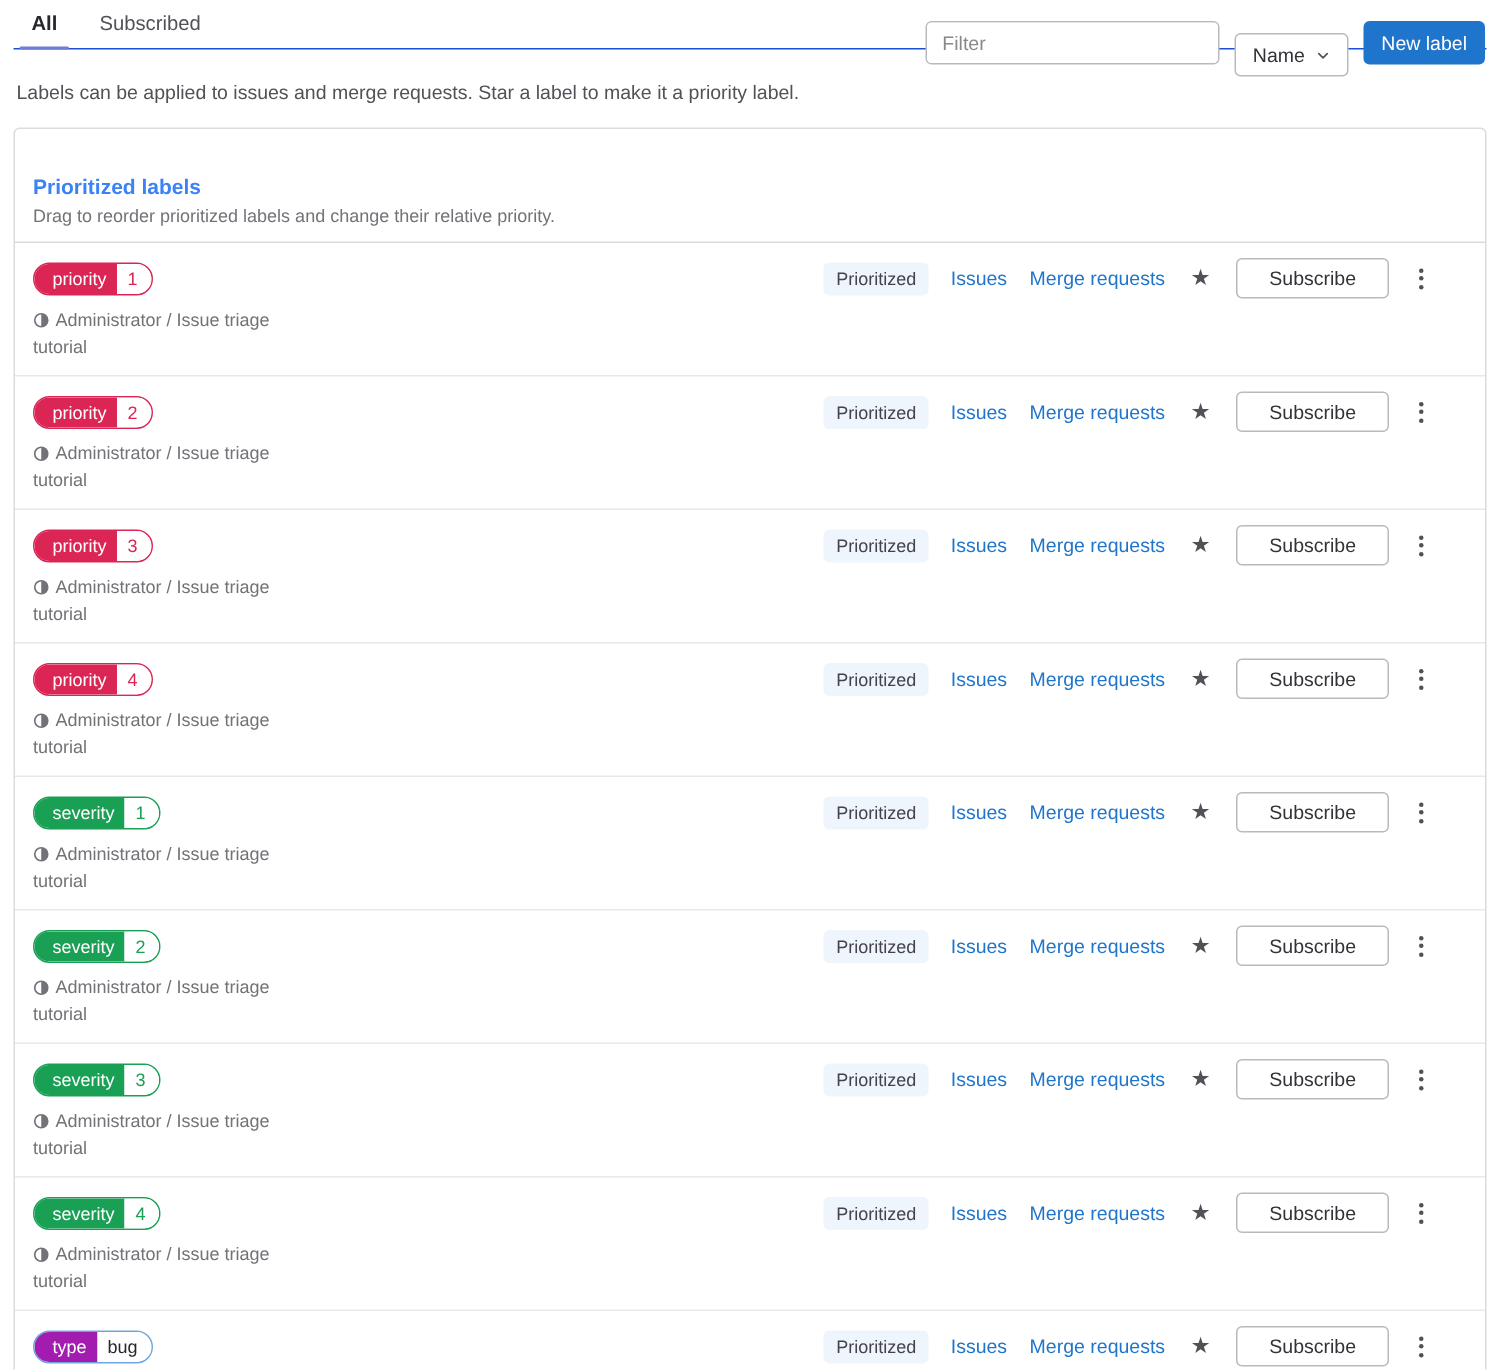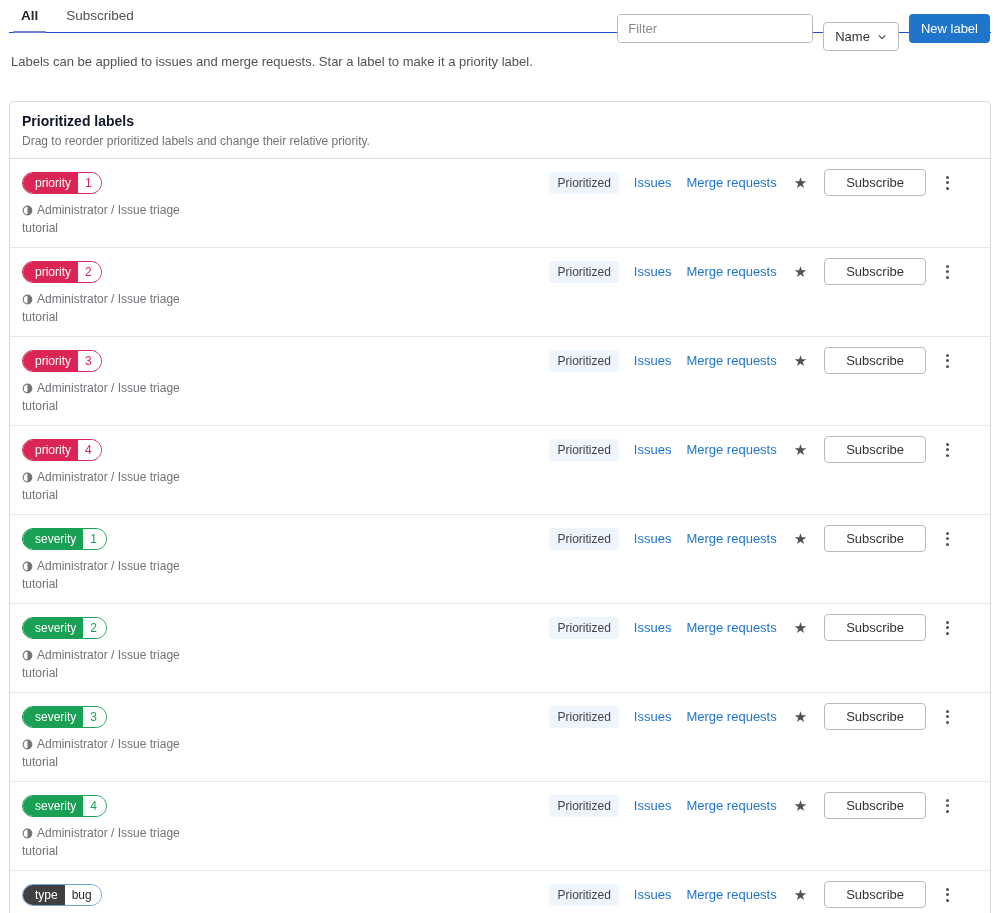--- a/index.html
+++ b/index.html
@@ -20,26 +20,26 @@
   .filter-group input { border:none; outline:none; flex:1; padding:0 10px; font-size:13px;
     font-family:"Liberation Sans", sans-serif; color:#333238; }
   .filter-group input::placeholder { color:#89888d; }
   .dropdown-btn { height:29px; display:flex; align-items:center; gap:7px; padding:0 11px;
     border:1px solid #b9b9bf; border-radius:4px; background:#fff; font-size:13px; color:#333238; cursor:pointer;margin-top:16px; }
   .primary-btn { height:29px; display:flex; align-items:center; padding:0 12px; border:none;
     border-radius:4px; background:#1f75cb; color:#fff; font-size:13px; cursor:pointer;
     font-family:Liberation Sans, sans-serif; }
 
   
-  .page-desc { font-size:13px; color:#535158; margin:14px 0 32px; padding-left:2px; }
+  .page-desc { font-size:13px; color:#535158; margin:14px 0 16px; padding-left:2px; }
 
   
   .card { border:1px solid #dbdbdf; border-radius:4px; background:#fff; }
   .card-header { padding:11px 12px 10px; border-bottom:1px solid #dbdbdf; }
-  .card-title { font-size:14px; font-weight:700; color:#0f172a; margin-bottom:5px; }
+  .card-title { font-size:14px; font-weight:700; color:#3b82f6; margin-bottom:5px;margin-top:19px; }
   .card-subtitle { font-size:12px; color:#737278; }
 
   ul.label-list { list-style:none; }
   li.label-row { padding:10px 12px 12px; }
   li.label-row + li.label-row { border-top:1px solid #e8e8ea; }
 
   .row-top { display:flex; align-items:center; justify-content:space-between; }
 
   
   .scoped-label { display:inline-flex; border:1px solid; border-radius:11px; overflow:hidden;
@@ -342,21 +342,21 @@
         </svg>
       </span>
       <span>Administrator / Issue triage</span>
     </div>
     <div class="proj-line2">tutorial</div>
   </li>
 
   <li class="label-row">
     <div class="row-top">
       <span class="scoped-label" style="border-color: rgb(110, 166, 220);">
-        <span class="scoped-key" style="background: #404040;">type</span>
+        <span class="scoped-key" style="background: #a21caf;">type</span>
         <span class="scoped-val" style="color: rgb(40, 39, 45);">bug</span>
       </span>
       <span class="row-actions">
         <span class="prioritized-badge">Prioritized</span>
         <a class="row-link">Issues</a>
         <a class="row-link">Merge requests</a>
         <span class="star-btn">★</span>
         <button class="subscribe-btn">Subscribe</button>
         <span class="dots-btn">
           <i></i>

